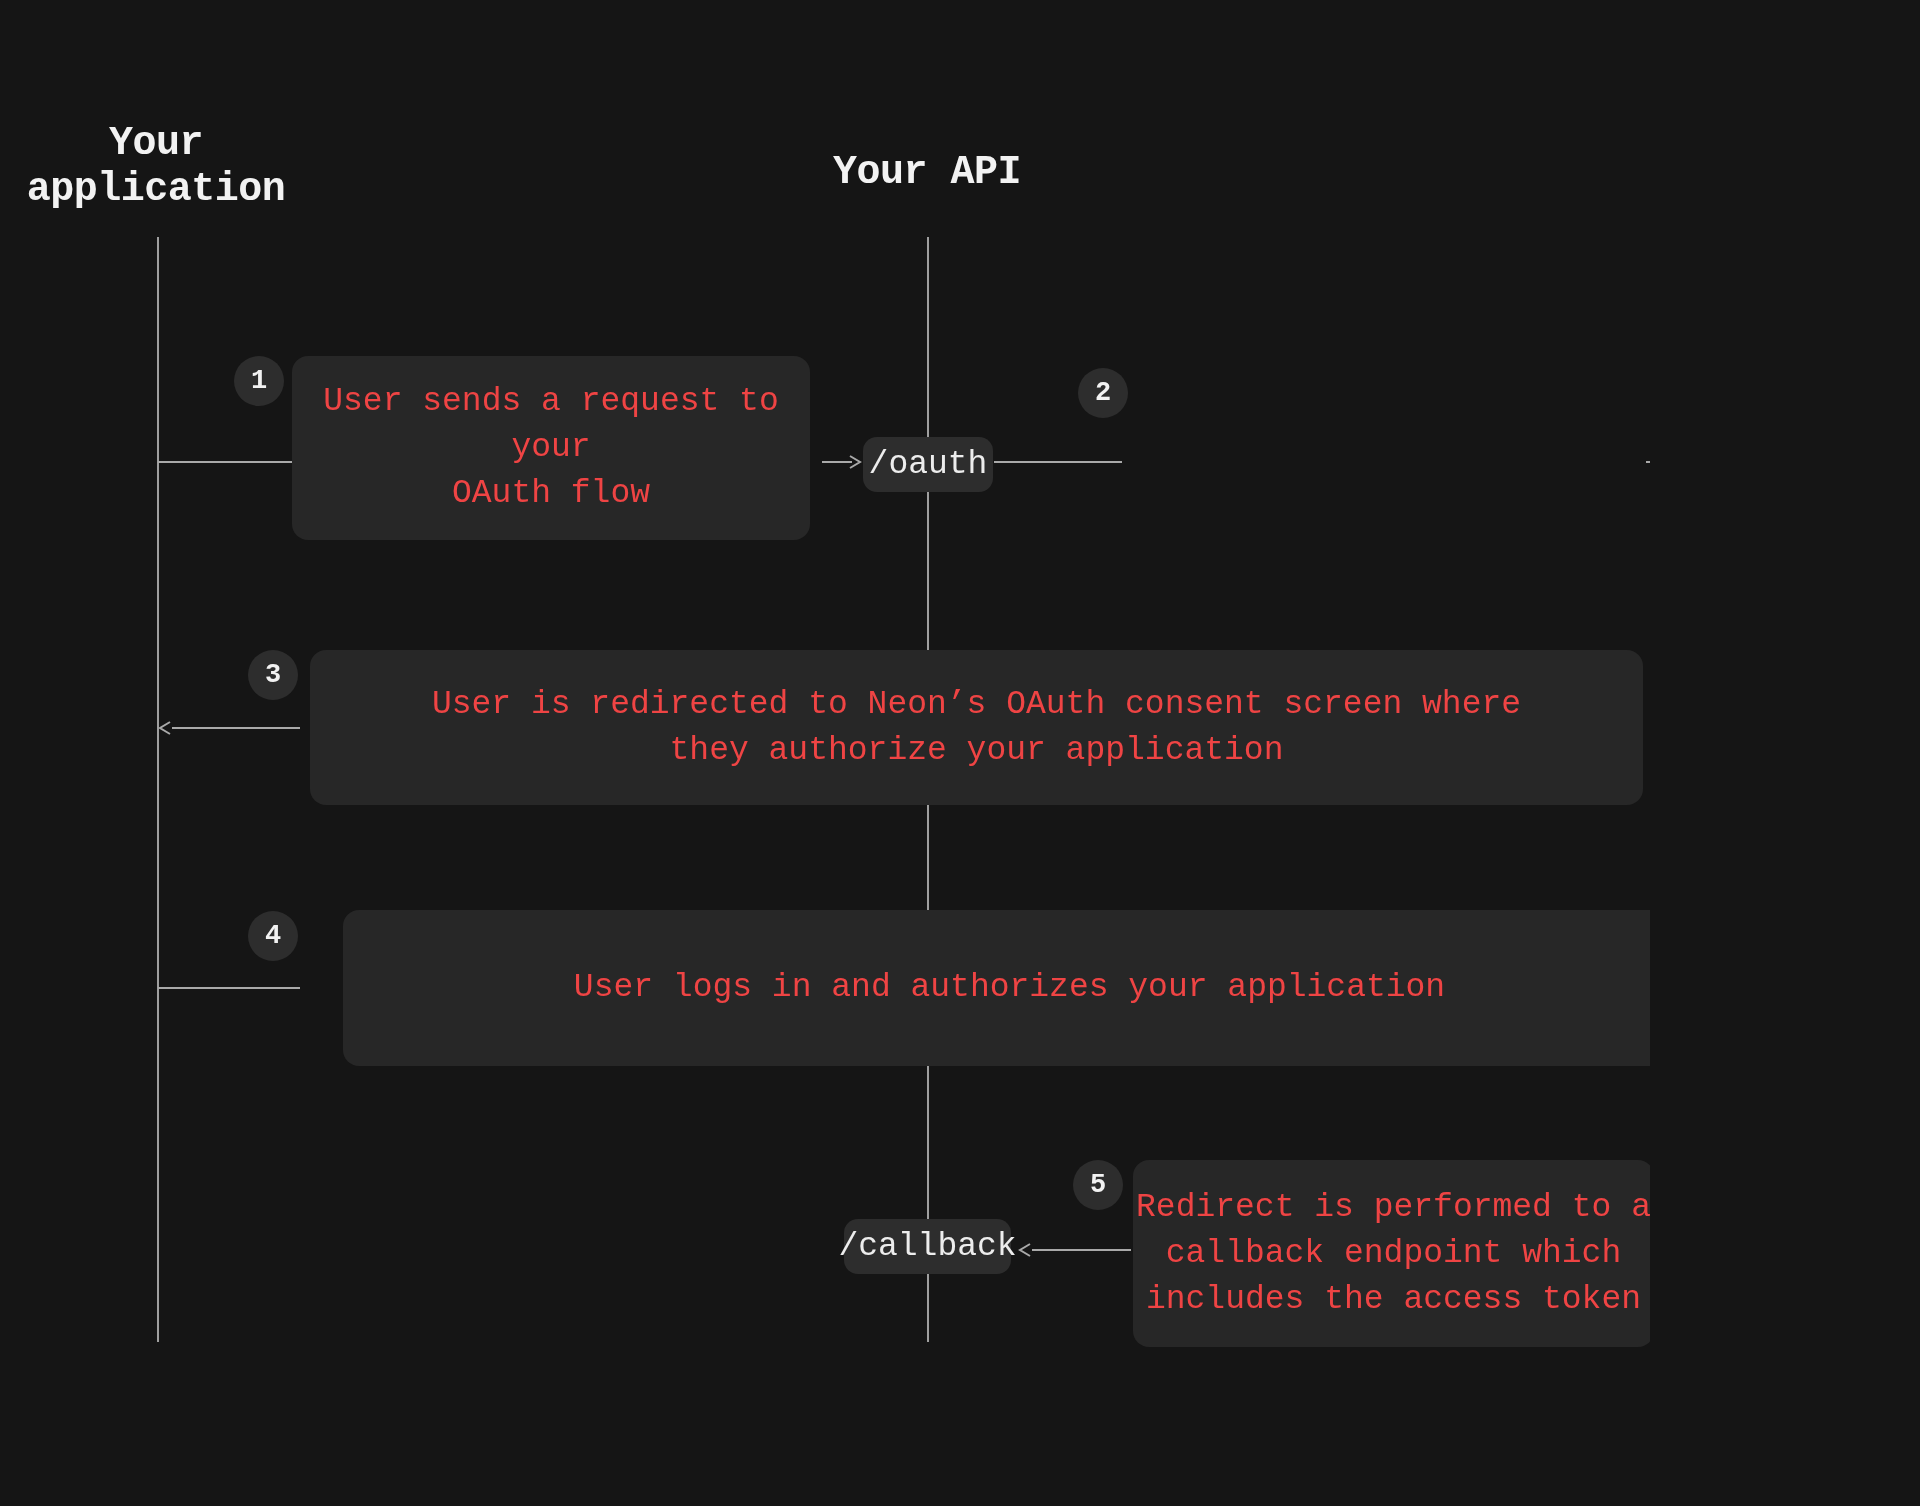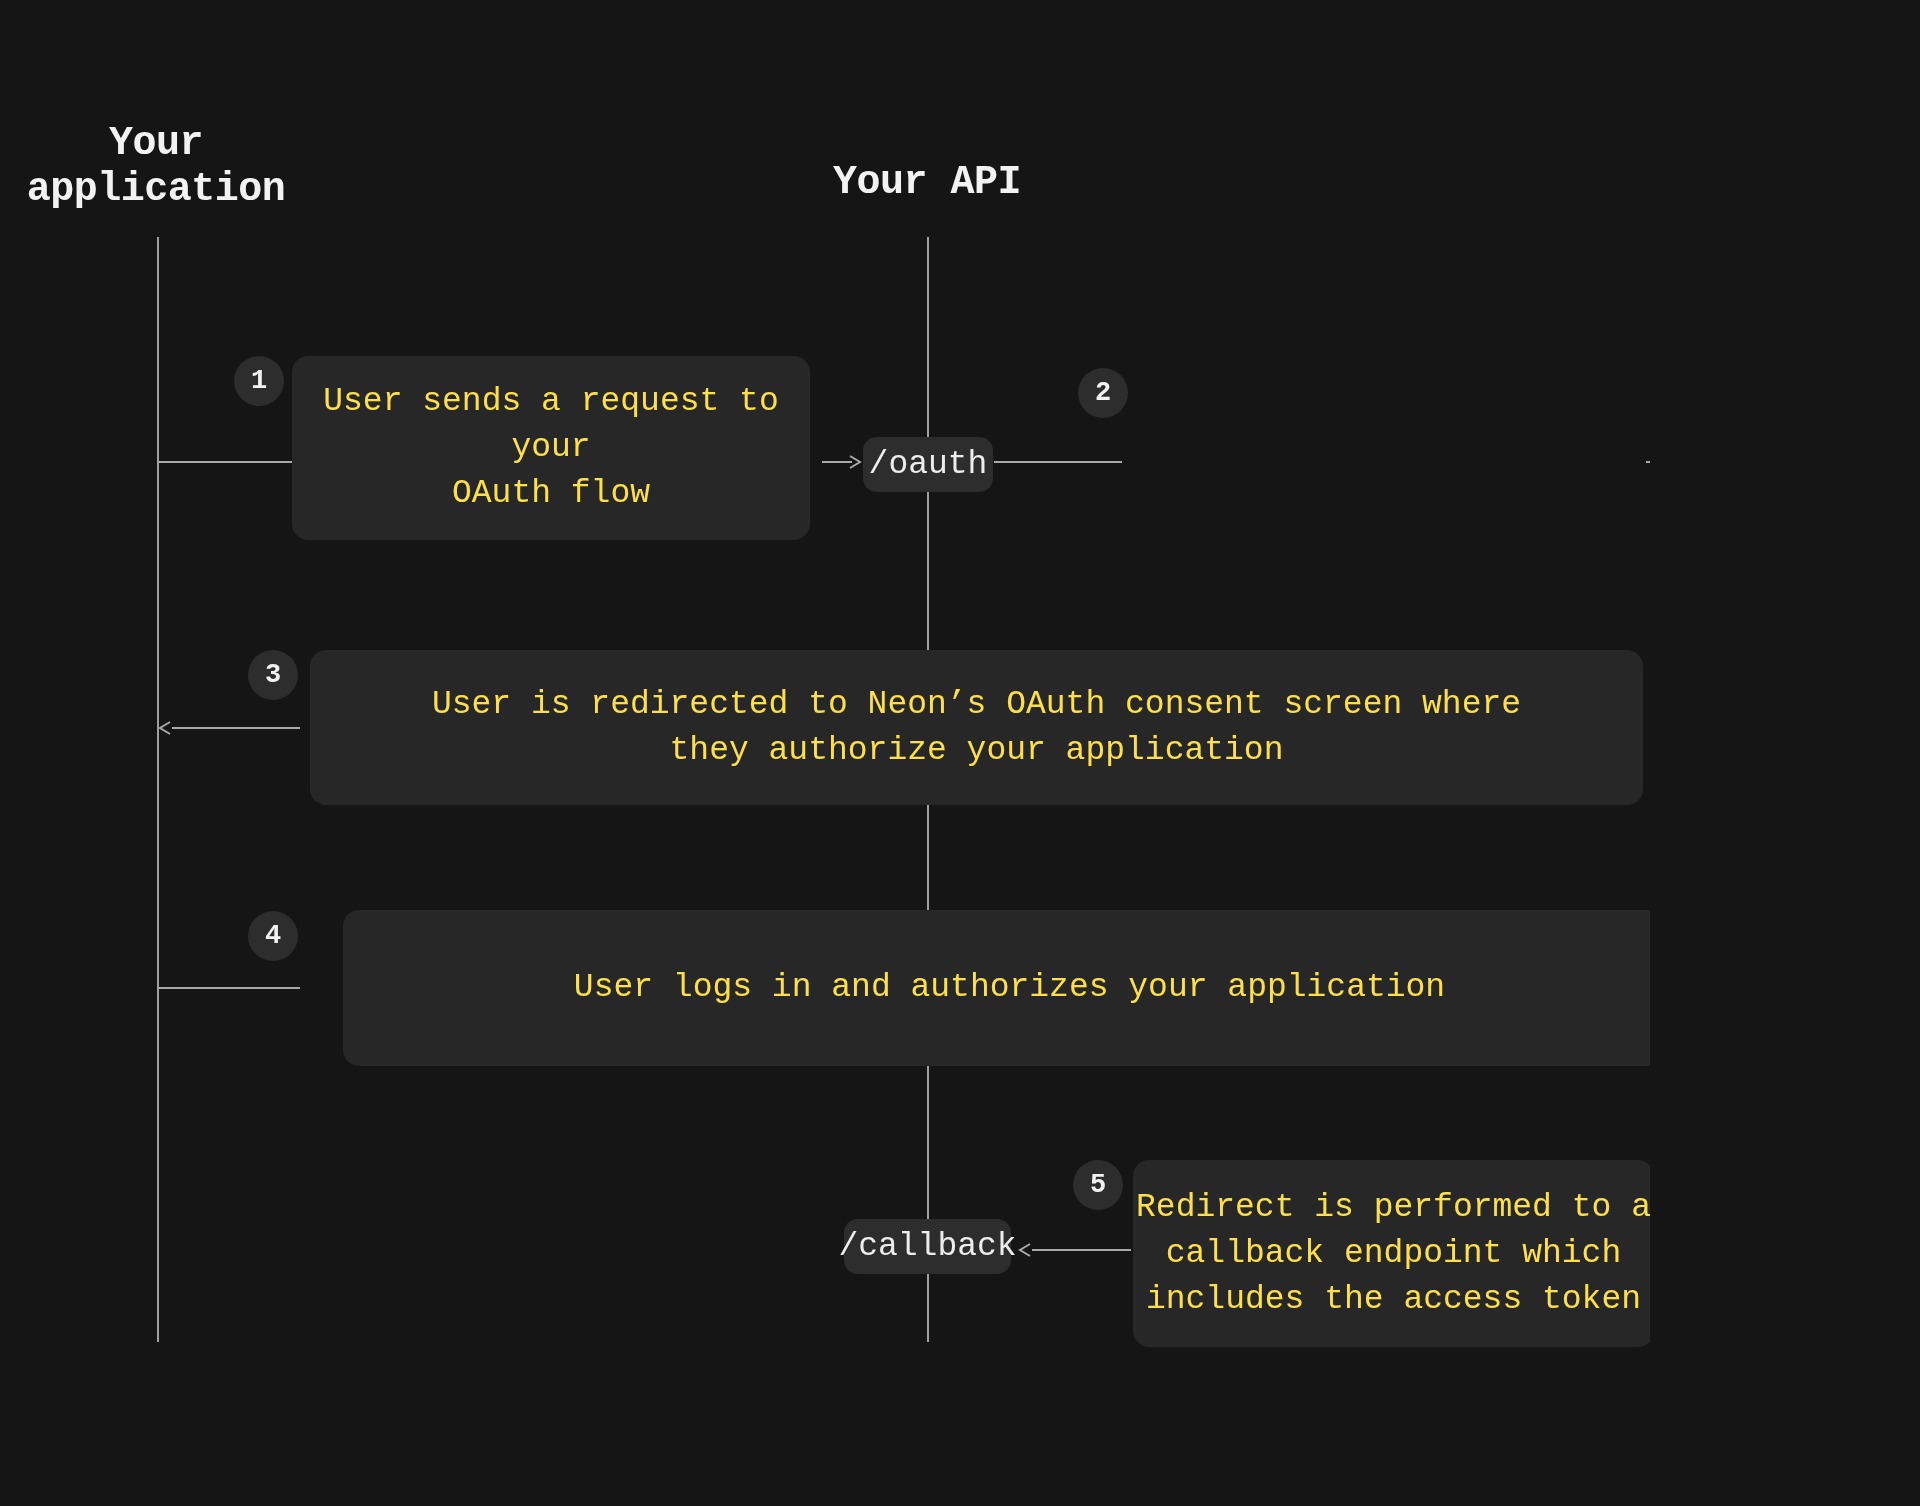--- a/index.html
+++ b/index.html
@@ -16,21 +16,21 @@
   .actor-title {
     position: absolute;
     text-align: center;
     color: #f2f2f2;
     font-size: 40px;
     font-weight: 700;
     line-height: 46px;
     letter-spacing: -0.5px;
   }
   #h-app  { left: 16px;   top: 121px; width: 280px; }
-  #h-api  { left: 777px;  top: 160px; width: 300px; }
+  #h-api  { left: 777px;  top: 150px; width: 300px; }
   #h-neon { left: 1615px; top: 162px; width: 300px; }
 
   
   .lifeline {
     position: absolute;
     width: 2px;
     top: 237px;
     height: 1105px;
     background: #9f9f9f;
   }
@@ -41,21 +41,21 @@
   
   .msg-box {
     position: absolute;
     background: #272727;
     border-radius: 16px;
     display: flex;
     flex-direction: column;
     align-items: center;
     justify-content: center;
     text-align: center;
-    color: #fde047;
+    color: #ef4444;
     font-size: 33px;
     line-height: 46px;
   }
   #box1 { left: 292px;  top: 356px;  width: 518px;  height: 184px; }
   #box2 { left: 1146px; top: 368px;  width: 477px;  height: 190px; }
   #box3 { left: 310px;  top: 650px;  width: 1333px; height: 155px; }
   #box4 { left: 300px;  top: 910px;  width: 1333px; height: 156px; margin-left: 43px; }
   #box5 { left: 1133px; top: 1160px; width: 521px;  height: 187px; }
 
   

